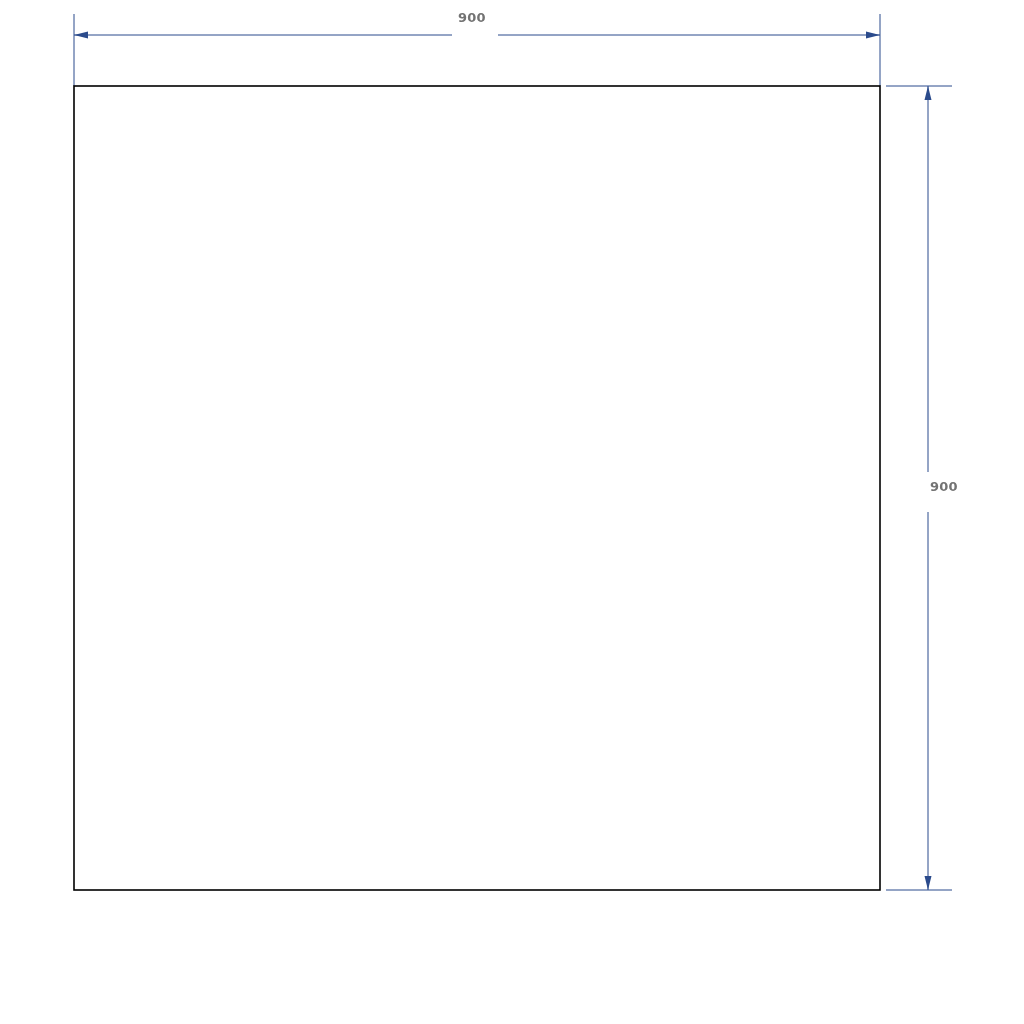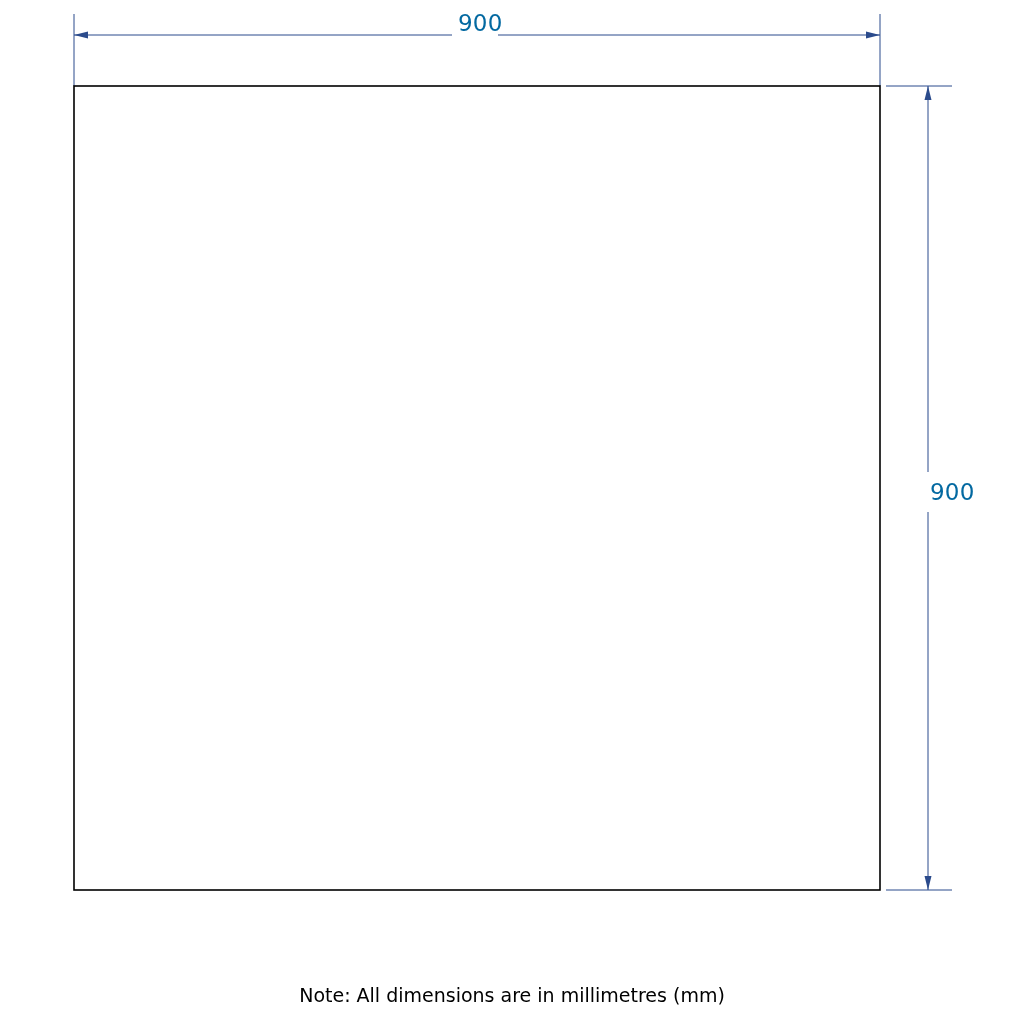--- a/index.html
+++ b/index.html
@@ -24,23 +24,23 @@
     position: absolute;
     left: 0;
     top: 0;
     width: 1024px;
     height: 1024px;
     display: block;
   }
   .dim-text {
     position: absolute;
     font-family: "DejaVu Sans", sans-serif;
-    font-size: 23px;
-    font-weight: normal;
-    color: #0369a1;
+    font-size: 13px;
+    font-weight: bold;
+    color: #737373;
     letter-spacing: 0.2px;
     white-space: nowrap;
   }
   #dim-top-label {
     left: 458px;
     top: 10px;
   }
   #dim-right-label {
     left: 930px;
     top: 479px;
@@ -80,15 +80,14 @@
     <polygon points="928,86 924.5,100 931.5,100" fill="#2b4b8c"></polygon>
     <polygon points="928,890 924.5,876 931.5,876" fill="#2b4b8c"></polygon>
 
     <rect x="74" y="86" width="806" height="804" fill="#ffffff" stroke="#000000" stroke-width="1.6"></rect>
   </svg>
 
   <div class="dim-text" id="dim-top-label">900</div>
 
   <div class="dim-text" id="dim-right-label">900</div>
 
-  <div id="note-text">Note: All dimensions are in millimetres (mm)</div>
 
 </div>
 
 </body></html>

